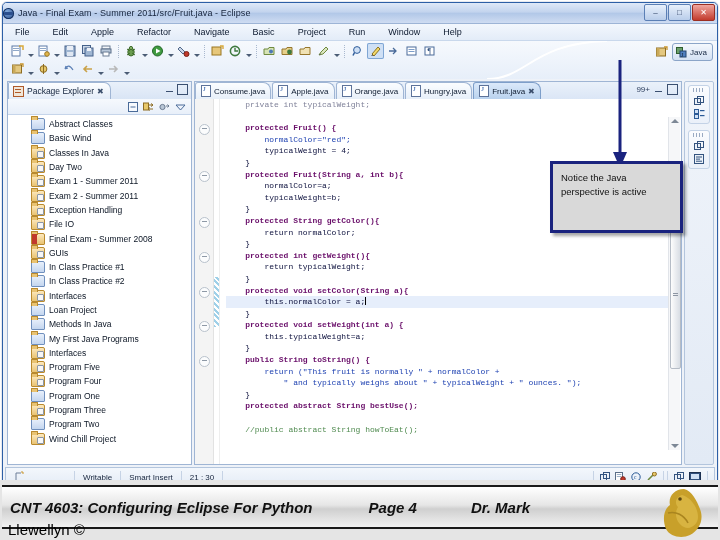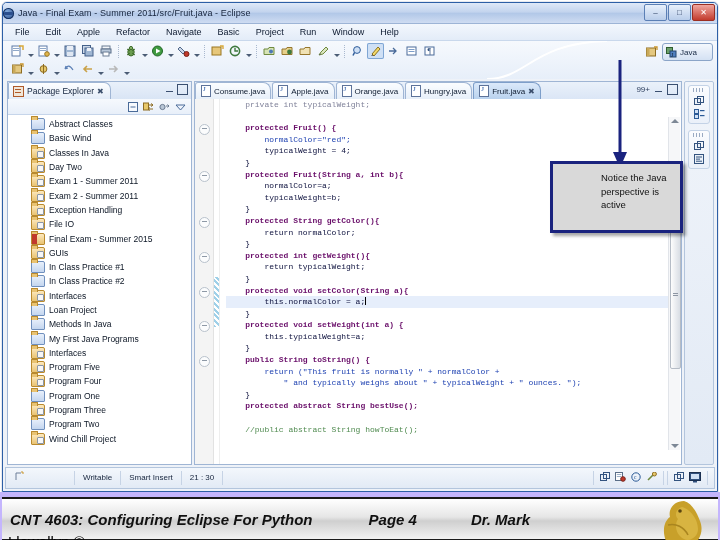--- a/index.html
+++ b/index.html
@@ -41,21 +41,21 @@
   .wbtns{position:absolute;right:2px;top:1px;display:flex;gap:1px;}
   .wbtn{
     width:21px;height:15px;border:1px solid #5b7fb5;border-radius:2px;
     background:linear-gradient(#e8f0fb,#b9cdea);
     font-size:8px;color:#1b2f52;display:flex;align-items:center;justify-content:center;
   }
   .wbtn.close{background:linear-gradient(#f0a7a0,#c23b2d);border-color:#9b2e22;color:#fff;}
 
   
   .menubar{
-    height:16px;display:flex;align-items:flex-end;gap:4px;
+    height:16px;display:flex;align-items:flex-end;gap:11px;
     background:linear-gradient(#f3f7fd,#e3ecf8);
     border-bottom:1px solid #c9d8ec;padding-left:6px;
   }
   .menubar span{
     font-size:9px;color:#0d1a30;padding:0 6px;line-height:15px;white-space:nowrap;
   }
 
   
   .toolbars{
     background:linear-gradient(#f6f9fd,#e6eef9);
@@ -76,21 +76,21 @@
   .caret:after{content:"";border-left:3px solid transparent;border-right:3px solid transparent;border-top:3px solid #4b5c75;}
   .sep{width:1px;height:13px;margin:0 3px;
        background:repeating-linear-gradient(#aab9cf 0 1px,transparent 1px 2px);}
   .persp-area{
     position:absolute;right:4px;top:2px;display:flex;align-items:center;gap:2px;
   }
   .persp-btn{
     display:flex;align-items:center;gap:3px;
     border:1px solid #8ba5c8;border-radius:3px;
     background:linear-gradient(#f4f8fd,#d4e1f3);
-    padding:1px 15px 1px 3px;height:14px;
+    padding:1px 5px 1px 3px;height:14px;
   }
   .persp-btn .plabel{font-size:8px;color:#152742;}
   .curve{
     position:absolute;right:110px;top:0;width:120px;height:38px;pointer-events:none;
   }
 
   
   .wb{
     position:absolute;left:0;top:76px;right:0;bottom:0;
     background:#eef2f8;
@@ -267,27 +267,27 @@
   .sb-ico{font-size:9px;color:#2b4b80;}
 
   
   .callout{
     position:absolute;left:550px;top:161px;width:133px;height:72px;
     background:#d9d9d9;border:3px solid #1a237e;
     box-shadow:3px 3px 3px rgba(0,0,0,.35);
     padding:7px 8px;box-sizing:border-box;
   }
   .callout .ctext{
-    font-size:9.5px;line-height:13.5px;color:#111;font-family:"Liberation Sans",sans-serif;margin-left:40px;
+    font-size:9.5px;line-height:13.5px;color:#111;font-family:"Liberation Sans",sans-serif;
   }
   .arrow-svg{position:absolute;left:600px;top:60px;width:40px;height:110px;}
 
   
   .footer{
-    position:absolute;left:0;bottom:0;width:720px;height:48px;background:#c4b5fd;
+    position:absolute;left:0;bottom:0;width:720px;height:60px;background:#e5e5e5;
   }
   .fbar{
     position:absolute;left:2px;top:5px;width:716px;height:40px;
     background:linear-gradient(#ffffff 0%,#e6e6e6 45%,#cfcfcf 55%,#f2f2f2 100%);
     border-top:2px solid #1a1a1a;border-bottom:2px solid #1a1a1a;
     display:flex;align-items:center;
   }
   .fbar .ftxt{
     font-family:"Liberation Sans",sans-serif;font-weight:bold;font-style:italic;
     font-size:15px;color:#111;white-space:nowrap;
@@ -595,21 +595,21 @@
             <div class="tnode">
               <span class="folder pkg"></span>
               <span class="tlabel">Exception Handling</span>
             </div>
             <div class="tnode">
               <span class="folder pkg"></span>
               <span class="tlabel">File IO</span>
             </div>
             <div class="tnode">
               <span class="folder active"></span>
-              <span class="tlabel">Final Exam - Summer 2015</span>
+              <span class="tlabel">Final Exam - Summer 2008</span>
             </div>
             <div class="tnode">
               <span class="folder pkg"></span>
               <span class="tlabel">GUIs</span>
             </div>
             <div class="tnode">
               <span class="folder proj"></span>
               <span class="tlabel">In Class Practice #1</span>
             </div>
             <div class="tnode">

